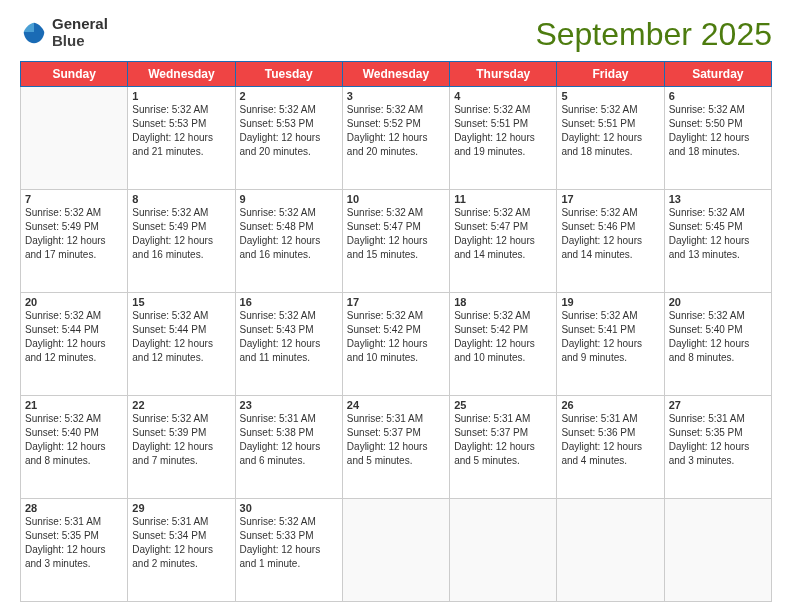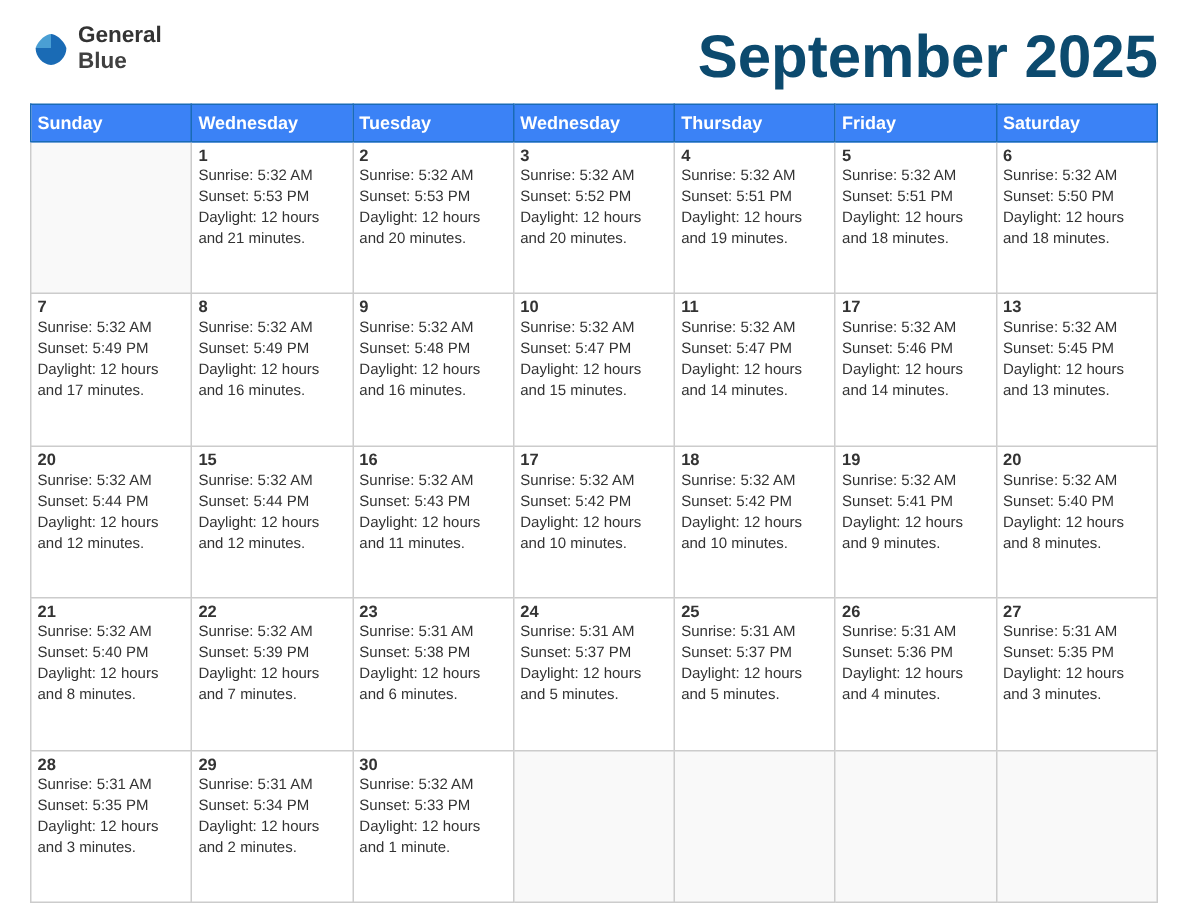--- a/index.html
+++ b/index.html
@@ -44,42 +44,42 @@
       color: #404040;
     }
     .logo-icon {
       width: 28px;
       height: 28px;
     }
     .title-area {
       text-align: right;
     }
     .month-title {
-      font-size: 40px;
-      font-weight: bold;
-      color: #0c4a6e;
+      font-size: 32px;
+      font-weight: normal;
+      color: #4d7c0f;
     }
     .location-title {
       font-size: 14px;
       color: #555;
     }
     .calendar {
       flex: 1;
       border: 1px solid #ccc;
       border-collapse: collapse;
       width: 100%;
       table-layout: fixed;
     }
     .calendar th {
-      background: #3b82f6;
+      background: #ef4444;
       color: #fff;
       font-size: 12px;
       font-weight: bold;
       padding: 5px 4px;
-      text-align: left;
+      text-align: center;
       border: 1px solid #1a6bb5;
     }
     .calendar td {
       border: 1px solid #ccc;
       vertical-align: top;
       padding: 3px 4px;
       font-size: 9.5px;
       color: #333;
       height: 80px;
     }

